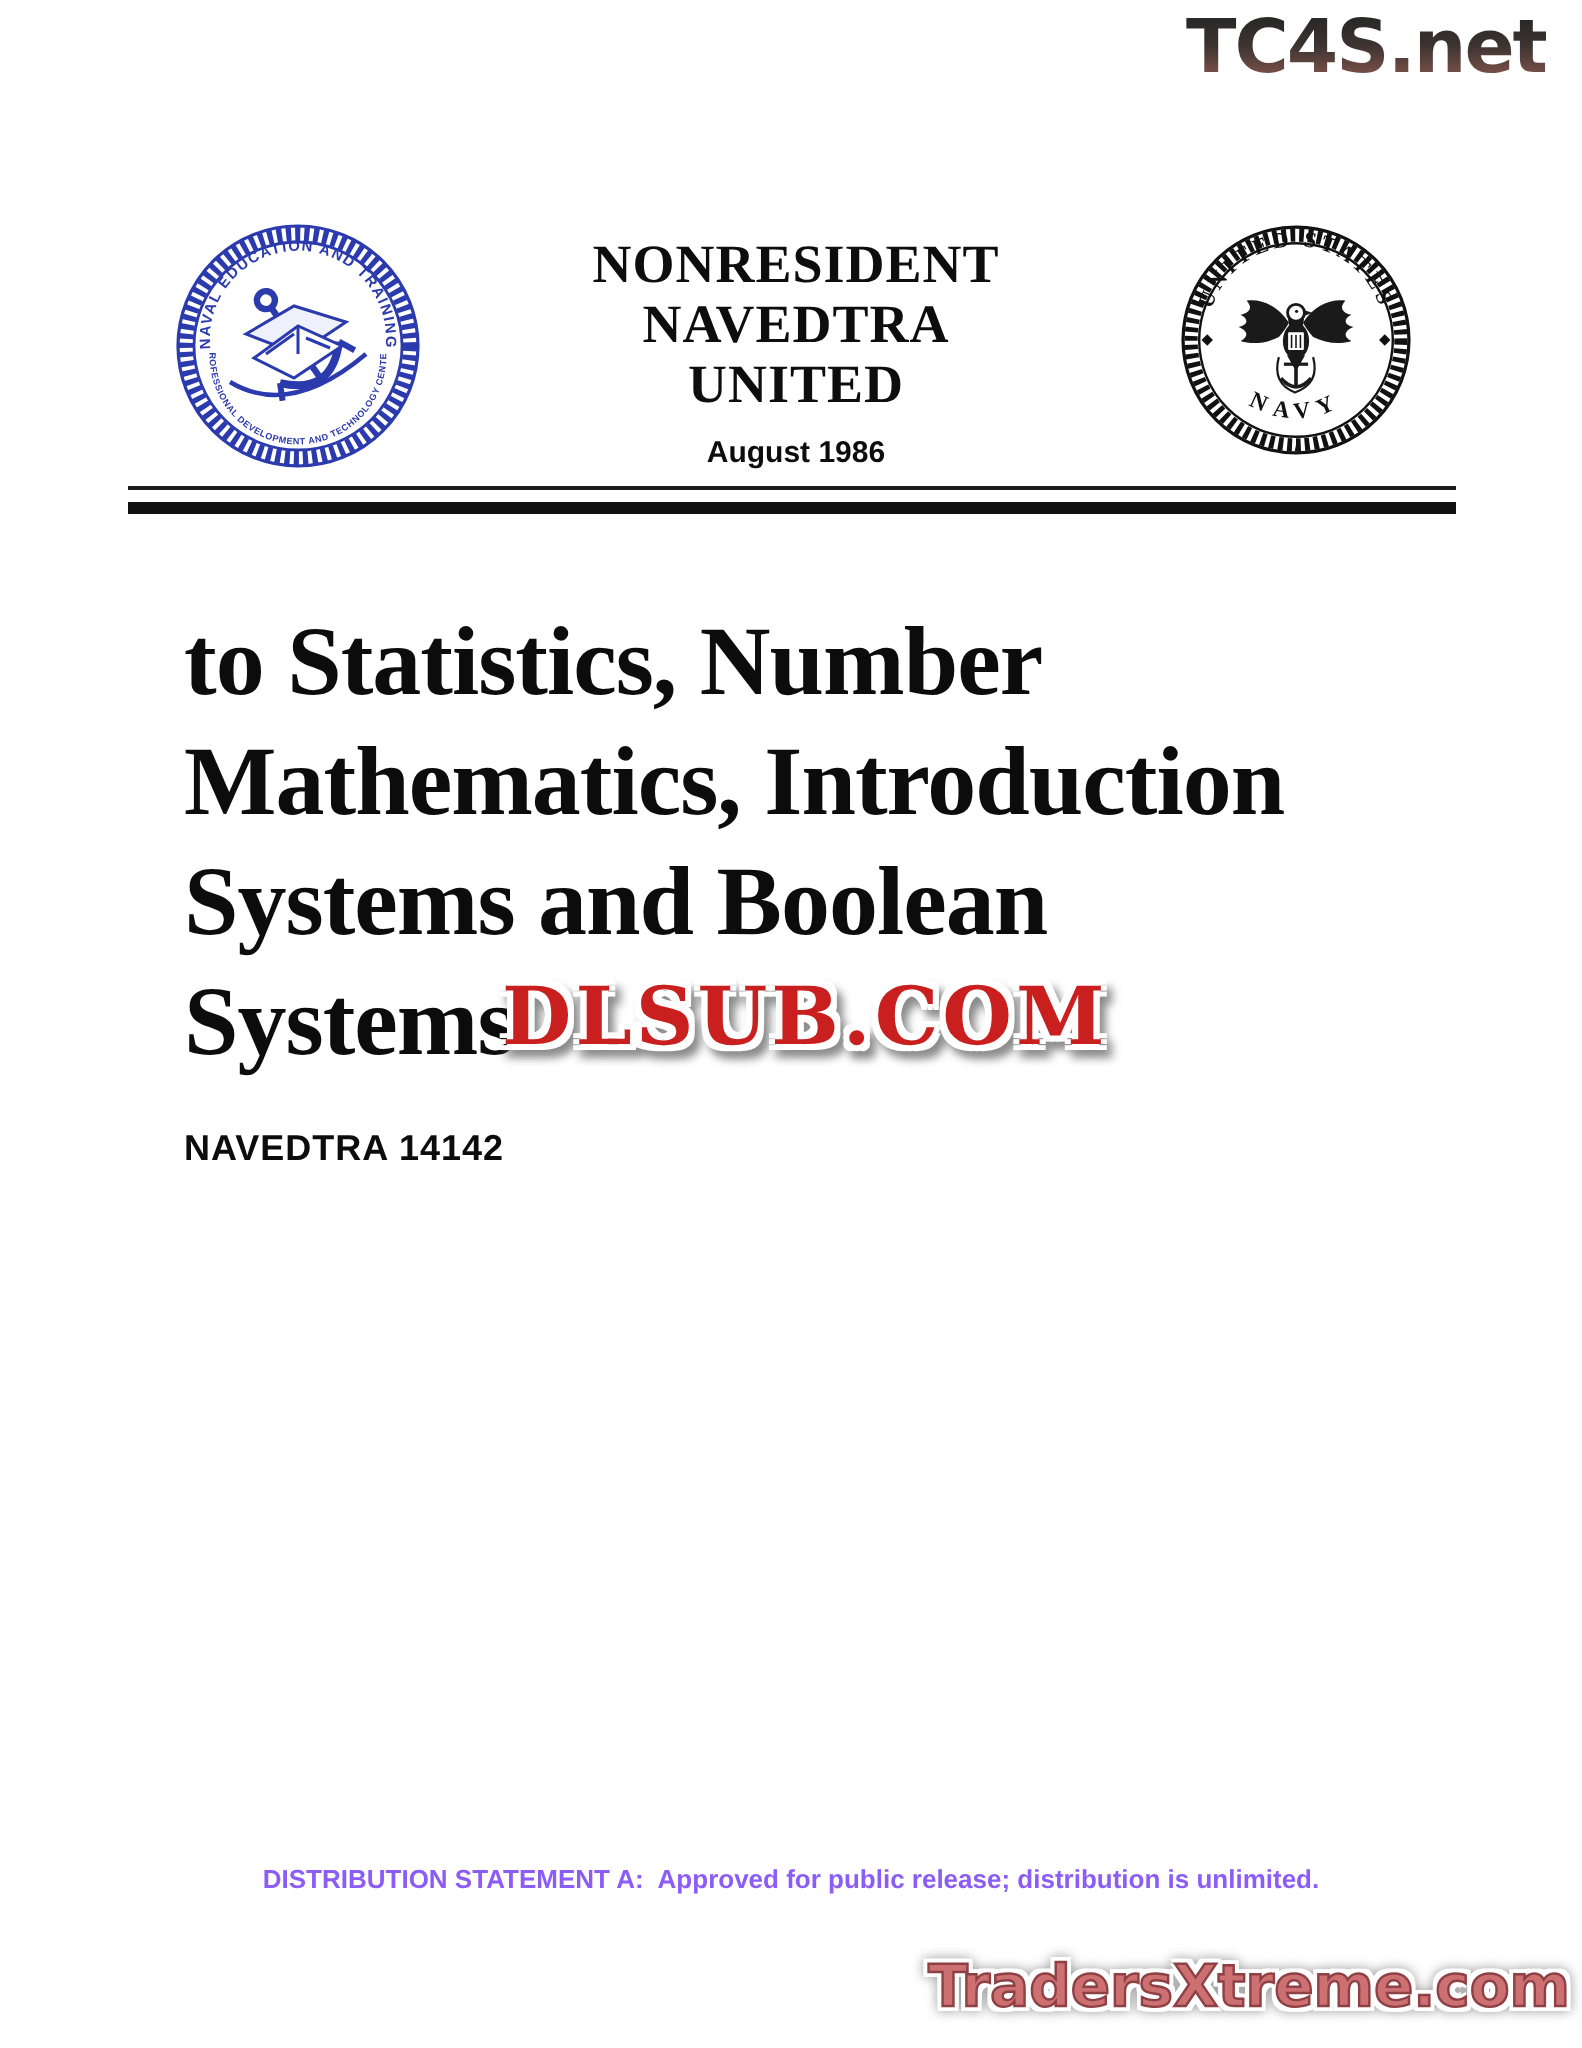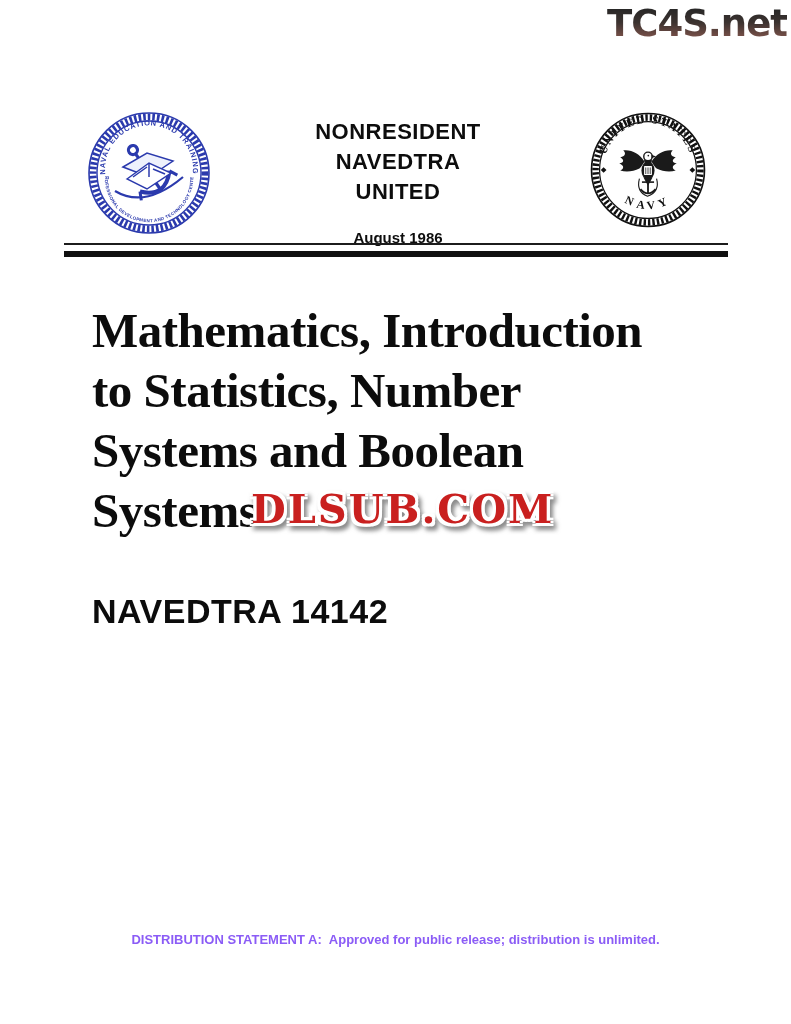--- a/index.html
+++ b/index.html
@@ -2,56 +2,56 @@
 <html><head>
 <meta charset="utf-8">
 <style>
   html,body{margin:0;padding:0;background:#fff;}
   .page{
     position:relative;width:791px;height:1024px;background:#ffffff;overflow:hidden;
     font-family:"Liberation Sans",sans-serif;
   }
   
   .tc4s{
-    position:absolute;top:2px;right:4px;
+    position:absolute;top:2px;right:18px;
     font-family:"DejaVu Sans",sans-serif;font-weight:bold;font-size:37px;letter-spacing:-1px;
     background:linear-gradient(180deg,#262626 12%,#3c3330 48%,#8a5950 92%);
     -webkit-background-clip:text;background-clip:text;color:transparent;text-decoration:underline;
     -webkit-text-fill-color:transparent;
   }
   
   .seal-left{position:absolute;left:87px;top:111px;width:124px;height:124px;}
   .seal-right{position:absolute;left:589px;top:111px;width:118px;height:118px;}
   .header-text{
     position:absolute;left:243px;top:117px;width:310px;text-align:center;
     font-weight:bold;color:#0d0d0d;
   }
-  .course-line{font-size:22px;line-height:30px;letter-spacing:0.5px;}
-  .header-date{font-size:15px;margin-top:22px;}
+  .course-line{font-size:27px;line-height:30px;letter-spacing:0.5px;font-family:Liberation Serif, serif;}
+  .header-date{font-size:15px;margin-top:11px;}
   .rule-thin{position:absolute;left:64px;top:243px;width:664px;height:2px;background:#1c1c1c;}
   .rule-thick{position:absolute;left:64px;top:251px;width:664px;height:6px;background:#101010;}
   
   .title{
     position:absolute;left:92px;top:301px;
     font-family:"Liberation Serif",serif;font-weight:bold;font-size:49px;line-height:60px;
     color:#0c0c0c;letter-spacing:-0.5px;white-space:nowrap;
   }
   
   .dlsub{
     position:absolute;left:251px;top:485px;z-index:6;
     font-family:"DejaVu Serif",serif;font-weight:bold;font-size:40px;letter-spacing:2px;
     color:#c9201f;white-space:nowrap;
     text-shadow:
       -3px -3px 0 #fff, 3px -3px 0 #fff, -3px 3px 0 #fff, 3px 3px 0 #fff,
       -3px 0 0 #fff, 3px 0 0 #fff, 0 -3px 0 #fff, 0 3px 0 #fff;
     filter:drop-shadow(3px 4px 2px rgba(110,110,110,0.8));
   }
   .navedtra{
-    position:absolute;left:92px;top:592px;
-    font-weight:bold;font-size:34px;letter-spacing:0.5px;color:#0c0c0c;
+    position:absolute;left:92px;top:564px;
+    font-weight:bold;font-size:18px;letter-spacing:0.5px;color:#0c0c0c;
   }
   .distribution{
     position:absolute;left:0;top:932px;width:100%;text-align:center;
     font-weight:bold;font-size:13px;color:#8b5cf6;
   }
   .distribution .stmt-text{margin-left:7px;}
   
   .traders{
     position:absolute;top:976px;right:6px;z-index:6;
     font-family:"DejaVu Sans",sans-serif;font-weight:bold;font-size:29px;
@@ -152,28 +152,29 @@
           <path d="M 50,67 Q 46.5,80 58,84.5 Q 70.5,80 67,67" stroke-width="1.1"></path>
         </g>
       </g>
     </svg>
   </div>
 
   <div class="rule-thin"></div>
   <div class="rule-thick"></div>
 
   <div class="title">
+    <div>to Statistics, Number</div>
     <div>Mathematics, Introduction</div>
-    <div>to Statistics, Number</div>
     <div>Systems and Boolean</div>
     <div>Systems</div>
   </div>
 
   <div class="dlsub">DLSUB.COM</div>
 
   <div class="navedtra">NAVEDTRA 14142</div>
 
   <div class="distribution">
     <span class="stmt-label">DISTRIBUTION STATEMENT A:</span><span class="stmt-text">Approved for public release; distribution is unlimited.</span>
   </div>
 
+  <div class="traders">TradersXtreme.com</div>
 
 </div>
 
 </body></html>

